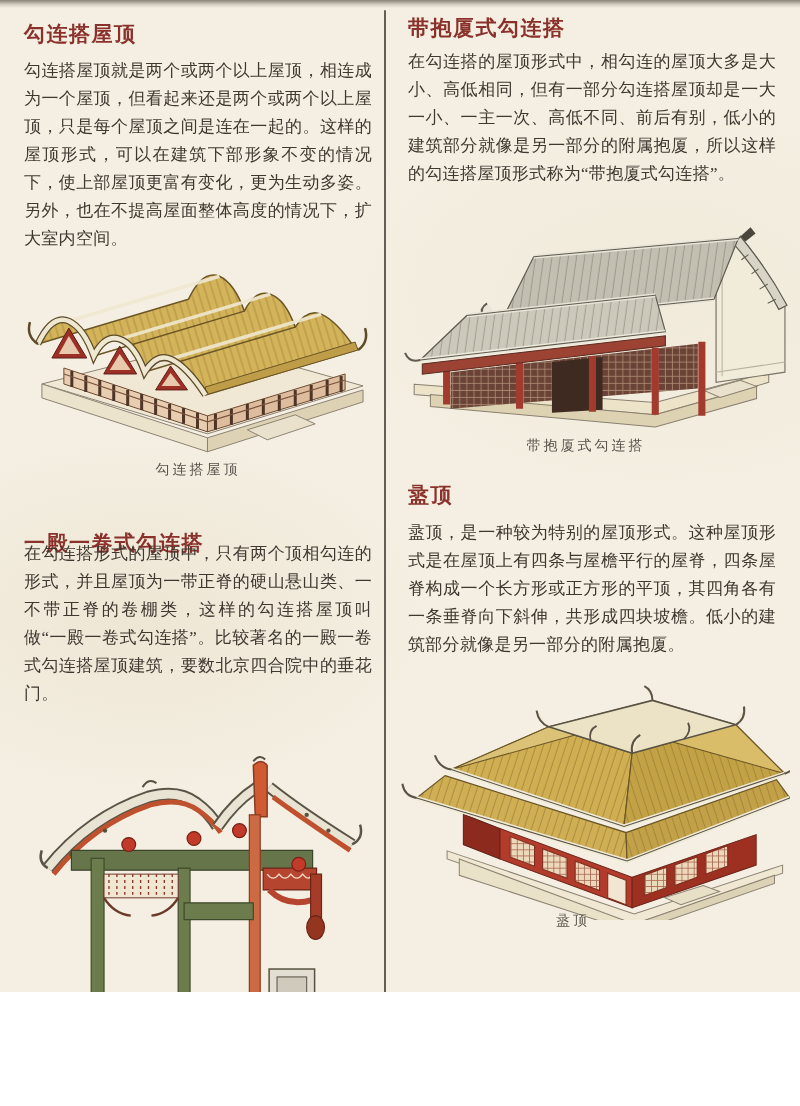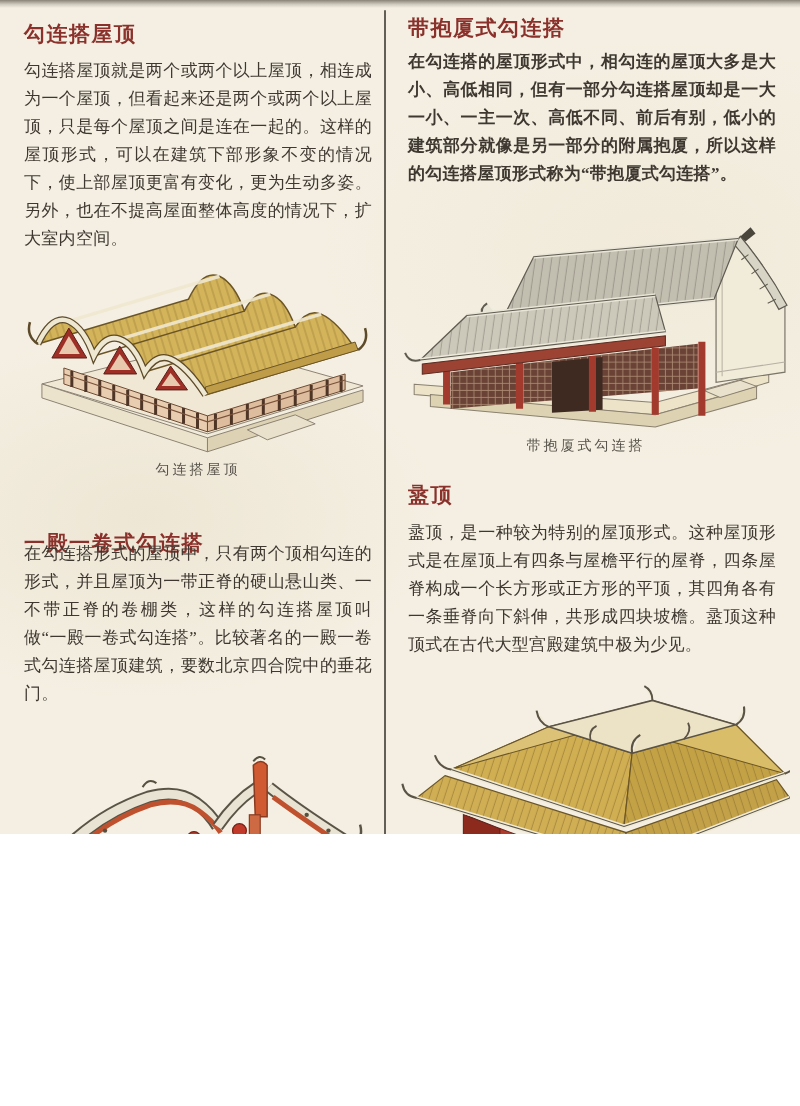--- a/index.html
+++ b/index.html
@@ -1,18 +1,18 @@
 <!DOCTYPE html>
 <html><head>
 <meta charset="utf-8">
 <style>
   html,body{margin:0;padding:0;}
   .page{
     position:relative;
-    width:800px;height:834px;
+    width:800px;height:992px;
     background:#f4efe2;
     background-image:
       radial-gradient(ellipse 420px 260px at 18% 62%, rgba(226,214,188,.35), transparent 70%),
       radial-gradient(ellipse 480px 300px at 82% 30%, rgba(233,223,200,.30), transparent 70%);
     overflow:hidden;
     font-family:"Liberation Serif","DejaVu Serif",serif;
   }
   .top-shadow{
     position:absolute;left:0;top:0;width:100%;height:8px;
     background:linear-gradient(to bottom, rgba(48,40,32,.55), rgba(48,40,32,.18) 55%, transparent);
@@ -157,21 +157,21 @@
       <path d="M10,292 L340,292 L340,301 L10,301 Z" fill="#d8622f" stroke="#8a3a18" stroke-width="1.2"></path>
       <path d="M26,301 L324,301 L324,313 L26,313 Z" fill="#c65427" stroke="#8a3a18" stroke-width="1.2"></path>
       <path d="M10,292 L2,288 M340,292 L348,288" stroke="#8a3a18" stroke-width="2"></path>
     </g>
   </svg>
 
   <div class="caption abs" style="left:24px;top:1056px;width:348px;">一殿一卷式勾连搭</div>
 
   <h2 class="sec-heading abs" style="left:408px;top:14px;">带抱厦式勾连搭</h2>
 
-  <p class="sec-body abs" style="left:408px;top:48px;width:368px;font-weight:bold;">在勾连搭的屋顶形式中，相勾连的屋顶大多是大小、高低相同，但有一部分勾连搭屋顶却是一大一小、一主一次、高低不同、前后有别，低小的建筑部分就像是另一部分的附属抱厦，所以这样的勾连搭屋顶形式称为“带抱厦式勾连搭”。</p>
+  <p class="sec-body abs" style="left:408px;top:48px;width:368px;">在勾连搭的屋顶形式中，相勾连的屋顶大多是大小、高低相同，但有一部分勾连搭屋顶却是一大一小、一主一次、高低不同、前后有别，低小的建筑部分就像是另一部分的附属抱厦，所以这样的勾连搭屋顶形式称为“带抱厦式勾连搭”。</p>
 
   <svg class="illo abs" style="left:400px;top:210px;" width="390" height="218" viewBox="0 0 385 215">
     <defs>
       <pattern id="hg3" width="8" height="8" patternUnits="userSpaceOnUse" patternTransform="rotate(8)">
         <line x1="3" y1="0" x2="3" y2="8" stroke="#6f6b5f" stroke-width="1" opacity="0.45"></line>
       </pattern>
       <pattern id="lat3" width="7" height="7" patternUnits="userSpaceOnUse">
         <path d="M3,0 L3,7 M0,3 L7,3" stroke="#c9a98e" stroke-width="0.8" opacity="0.7"></path>
       </pattern>
     </defs>
@@ -211,21 +211,21 @@
       <path d="M20,148 L262,120" stroke="#5f5b50" stroke-width="1"></path>
       <path d="M20,148 Q9,151 5,141" stroke="#5f5b50" stroke-width="2" fill="none"></path>
       <path d="M22,152 L262,124 L262,134 L22,162 Z" fill="#9c4334" stroke="#5a2a20" stroke-width="1"></path>
     </g>
   </svg>
 
   <div class="caption abs" style="left:408px;top:437px;width:356px;">带抱厦式勾连搭</div>
 
   <h2 class="sec-heading abs" style="left:408px;top:481px;">盝顶</h2>
 
-  <p class="sec-body abs" style="left:408px;top:519px;width:368px;">盝顶，是一种较为特别的屋顶形式。这种屋顶形式是在屋顶上有四条与屋檐平行的屋脊，四条屋脊构成一个长方形或正方形的平顶，其四角各有一条垂脊向下斜伸，共形成四块坡檐。盝顶这种顶式在古代大型宫殿建筑中极为少见。</p>
+  <p class="sec-body abs" style="left:408px;top:519px;width:368px;">盝顶，是一种较为特别的屋顶形式。这种屋顶形式是在屋顶上有四条与屋檐平行的屋脊，四条屋脊构成一个长方形或正方形的平顶，其四角各有一条垂脊向下斜伸，共形成四块坡檐。低小的建筑部分就像是另一部分的附属抱厦。</p>
 
   <svg class="illo abs" style="left:398px;top:676px;" width="392" height="244" viewBox="0 0 385 240">
     <defs>
       <pattern id="hy4a" width="7" height="7" patternUnits="userSpaceOnUse" patternTransform="rotate(18)">
         <line x1="3" y1="0" x2="3" y2="7" stroke="#8a6d2f" stroke-width="1" opacity="0.5"></line>
       </pattern>
       <pattern id="hy4b" width="7" height="7" patternUnits="userSpaceOnUse" patternTransform="rotate(-18)">
         <line x1="3" y1="0" x2="3" y2="7" stroke="#8a6d2f" stroke-width="1" opacity="0.5"></line>
       </pattern>
       <pattern id="lat4" width="6" height="6" patternUnits="userSpaceOnUse">

